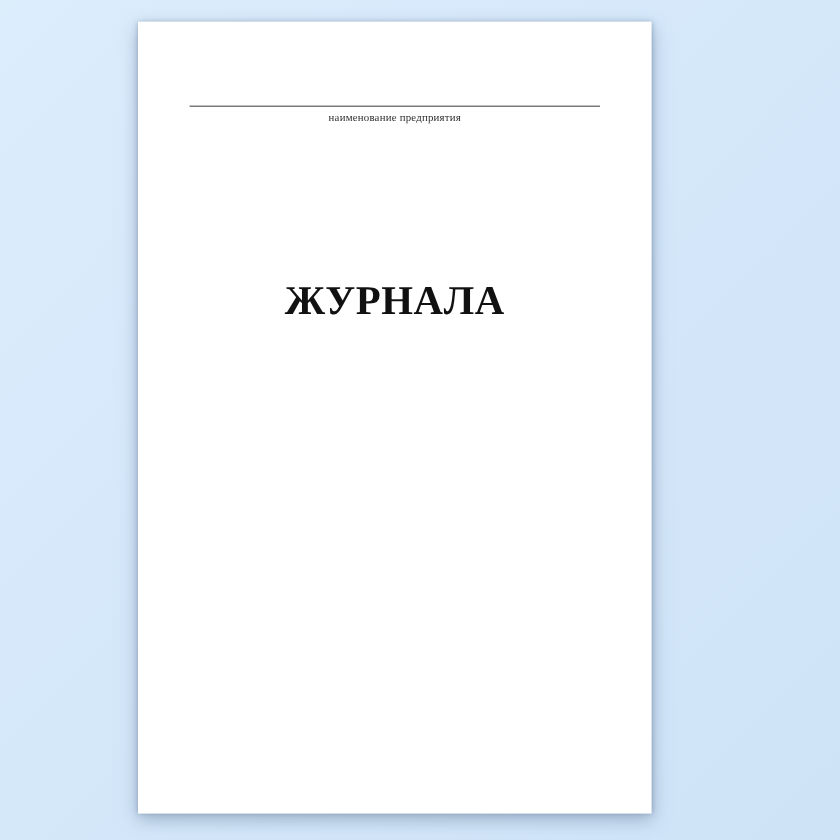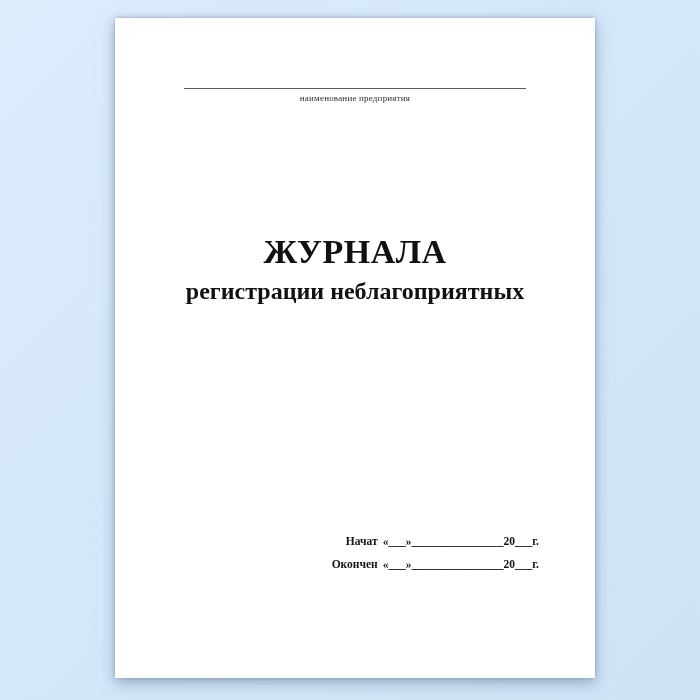--- a/index.html
+++ b/index.html
@@ -8,21 +8,21 @@
     overflow: hidden;
     font-family: "Liberation Serif", "DejaVu Serif", serif;
   }
   body {
     position: relative;
     background: linear-gradient(135deg, #dcedfc 0%, #d5e8fa 45%, #cfe3f7 100%);
   }
   .paper {
     position: absolute;
     left: 115px; top: 18px;
-    width: 480px; height: 660px;
+    width: 428px; height: 660px;
     background: #ffffff;
     box-shadow: 0 0 4px rgba(105,128,158,0.55), 0 5px 14px rgba(105,128,158,0.55);
   }
   
   .paper-header {
     position: absolute;
     top: 70px; left: 0; right: 0;
     text-align: center;
   }
   .name-line {
@@ -77,26 +77,17 @@
 <div class="paper">
 
   <div class="paper-header">
     <div class="name-line"></div>
     <div class="name-caption">наименование предприятия</div>
   </div>
 
   <div class="title-block">
     <div class="title-main">ЖУРНАЛА</div>
     <div class="title-sub">
-      <div>регистрации неблагоприятных</div>
     </div>
   </div>
 
-  <div class="footer-block">
-    <div class="date-row">
-      <span class="date-label">Начат</span><span>«___»________________20___г.</span>
-    </div>
-    <div class="date-row">
-      <span class="date-label">Окончен</span><span>«___»________________20___г.</span>
-    </div>
-  </div>
 
 </div>
 
 </body></html>

